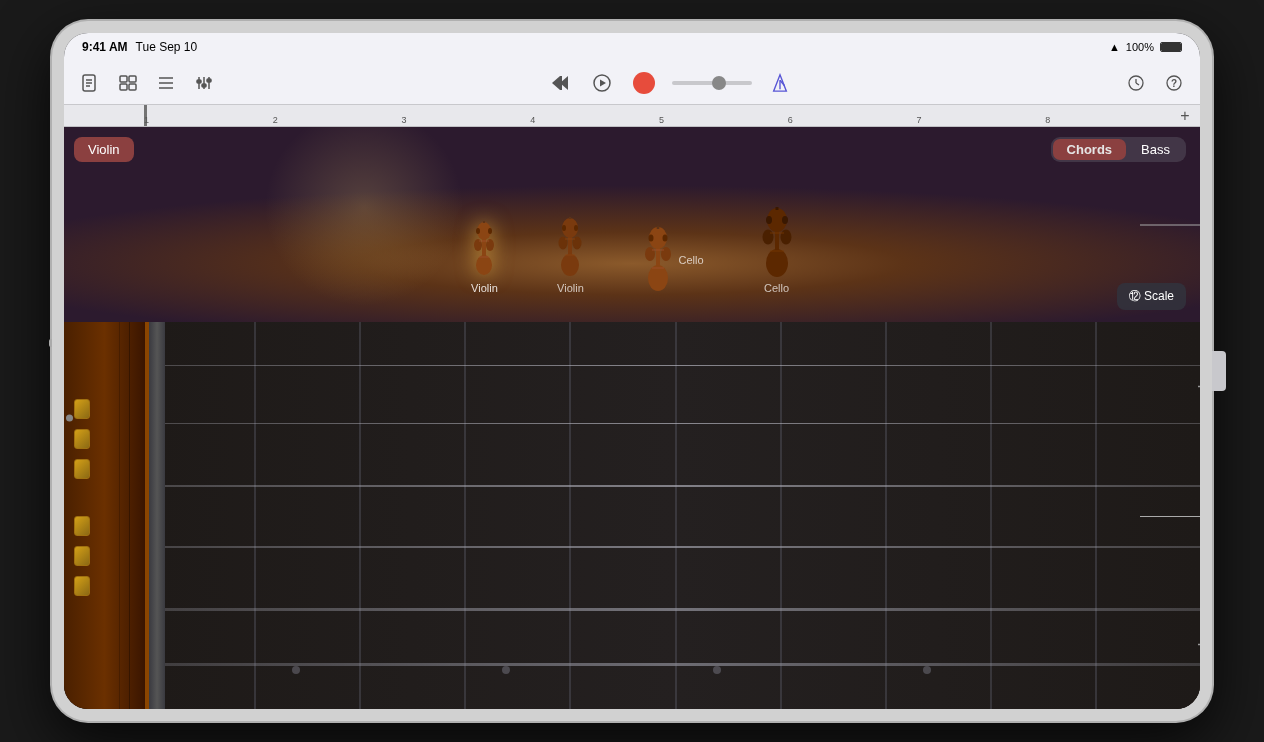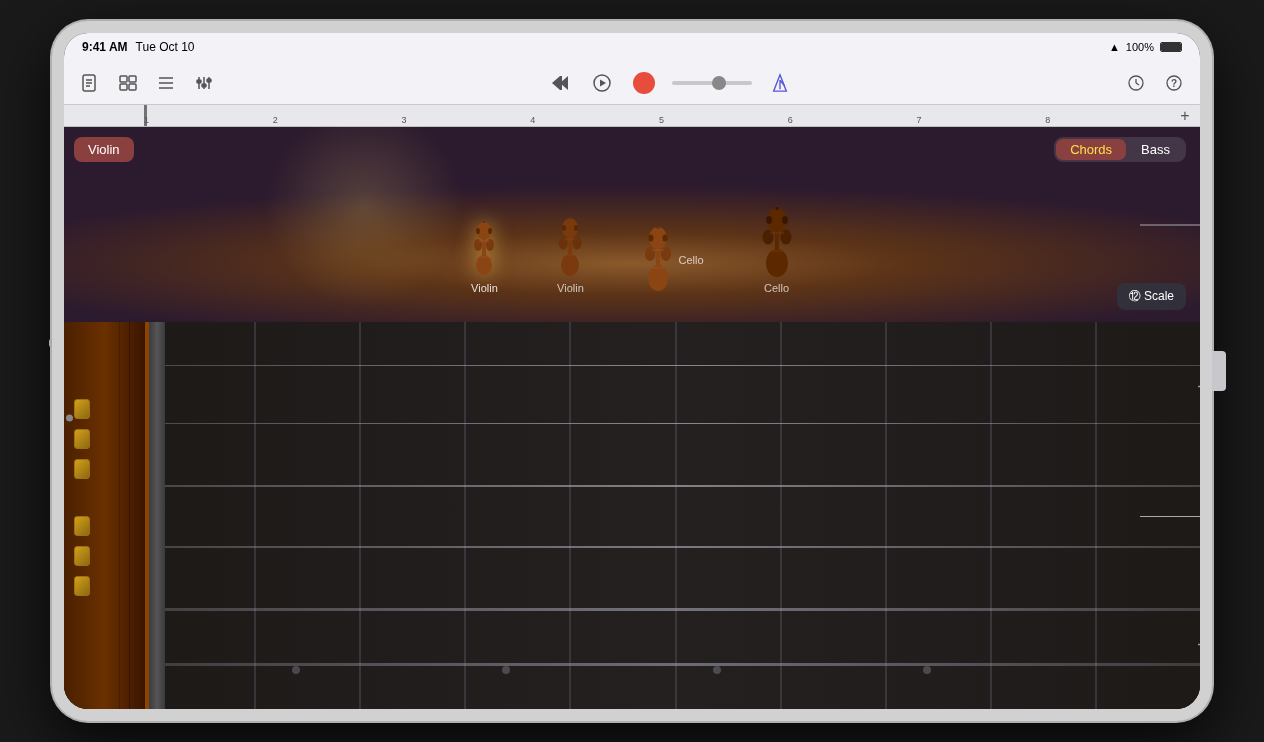--- a/index.html
+++ b/index.html
@@ -328,21 +328,21 @@
 
   <div class="ipad-frame" style="position:relative;">
 
     <div class="ipad-left-button" style="position:absolute;left:-3px;top:46%;width:3px;height:8px;background:#aaa;border-radius:2px 0 0 2px;"></div>
 
     <div class="ipad-screen">
 
       <div class="status-bar">
         <div style="display:flex;align-items:center;gap:8px;">
           <span class="status-time">9:41 AM</span>
-          <span class="status-date">Tue Oct 10</span>
+          <span class="status-date">Tue Sep 10</span>
         </div>
         <div class="status-right">
           <span>▲</span>
           <span>100%</span>
           <span style="display:inline-block;width:22px;height:10px;border:1.5px solid #333;border-radius:2px;position:relative;overflow:hidden;">
               <span style="display:block;width:100%;height:100%;background:#333;border-radius:1px;"></span>
               <span style="position:absolute;right:-3px;top:50%;transform:translateY(-50%);width:3px;height:5px;background:#333;border-radius:0 1px 1px 0;"></span>
             </span>
         </div>
       </div>
@@ -450,21 +450,21 @@
       <div class="main-content">
 
         <div class="upper-section" style="position:relative;height:195px;">
           <div class="stage-bg"></div>
 
           <div class="spotlight" style="left:200px;top:-20px;transform:none;width:200px;height:200px;background:radial-gradient(ellipse, rgba(255,220,120,0.2) 0%, transparent 70%);"></div>
 
           <div class="modern-label" style="position:absolute;top:10px;left:10px;background:#8b4040;color:#fff;font-size:13px;font-weight:500;padding:5px 14px;border-radius:8px;">Violin</div>
 
           <div class="chord-notes-toggle" style="position:absolute;top:10px;right:14px;display:flex;background:rgba(120,120,128,0.3);border-radius:9px;overflow:hidden;gap:1px;padding:2px;">
-            <div class="toggle-btn active" style="background:#8b4040;border-radius:7px;padding:3px 14px;font-size:13px;color:#fde047;font-weight:400;">Chords</div>
+            <div class="toggle-btn active" style="background:#8b4040;border-radius:7px;padding:3px 14px;font-size:13px;color:#e5e5e5;font-weight:700;">Chords</div>
             <div class="toggle-btn" style="padding:3px 14px;font-size:13px;color:#fff;font-weight:500;">Bass</div>
           </div>
 
           <div class="instruments-row" style="position:absolute;bottom:28px;left:0;right:0;display:flex;justify-content:center;gap:55px;align-items:flex-end;">
 
             <div class="instrument-item selected" style="display:flex;align-items:center;gap:3px;text-align:right;">
               <svg width="30" height="58" viewBox="0 0 30 58" style="filter:drop-shadow(0 0 10px rgba(255,200,80,0.6));">
                 <ellipse cx="15" cy="10" rx="7" ry="9" fill="#8b4513"></ellipse>
                 <rect x="13" y="18" width="4" height="20" fill="#8b4513"></rect>
                 <ellipse cx="15" cy="44" rx="8" ry="10" fill="#8b4513"></ellipse>

